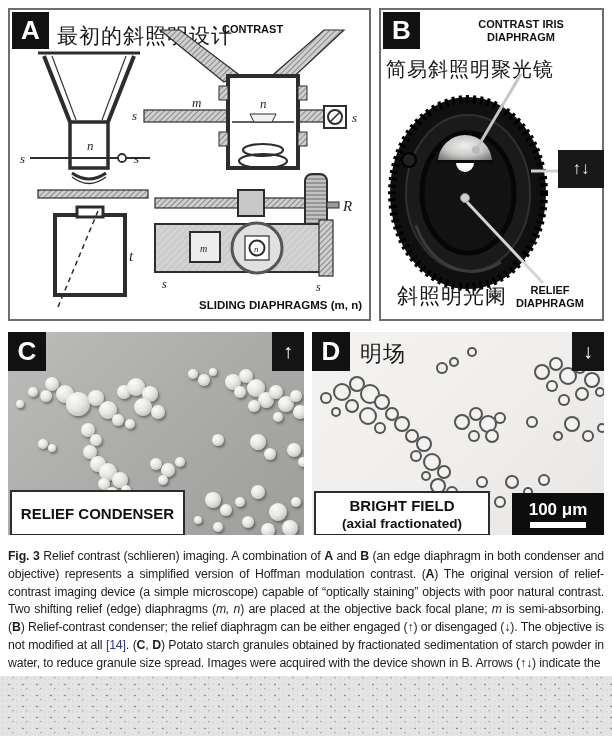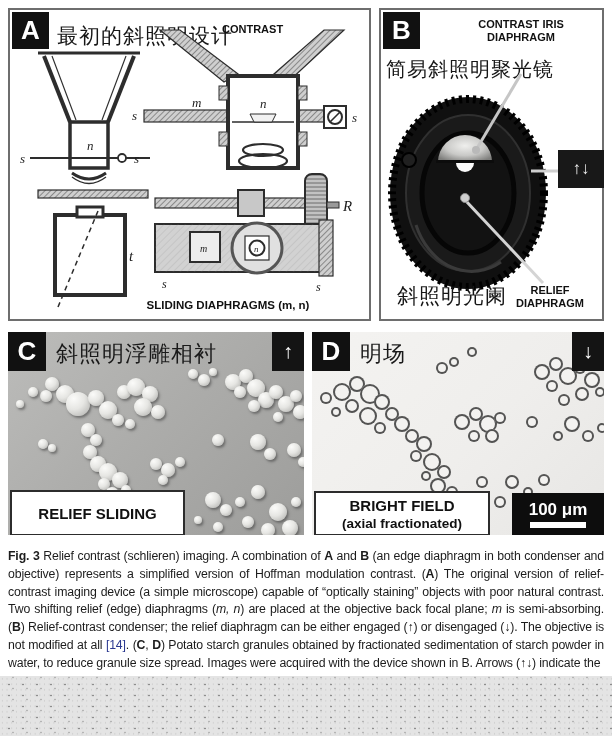--- a/index.html
+++ b/index.html
@@ -9,21 +9,21 @@
   .panel{position:absolute;background:#fff;border:2px solid #6e6e6e;}
   .panel-a{left:8px;top:8px;width:359px;height:309px;}
   .panel-b{left:379px;top:8px;width:221px;height:309px;}
   .plabel{position:absolute;background:#111;color:#fff;font-weight:bold;font-size:26px;
           display:flex;align-items:center;justify-content:center;z-index:5;}
   .plabel-a,.plabel-b{left:2px;top:2px;width:37px;height:37px;}
   .zh{color:#161616;letter-spacing:1px;white-space:nowrap;}
   .title-a{position:absolute;left:47px;top:12px;font-size:21px;}
   .smallbold{position:absolute;font-weight:bold;color:#111;}
   .objective{left:212px;top:13px;font-size:11px;}
-  .sliding{left:108px;top:289px;width:220px;text-align:center;font-size:11.5px;}
+  .sliding{left:132px;top:289px;width:220px;text-align:right;font-size:11.5px;}
   .panel-svg{position:absolute;left:0;top:0;}
   
   .iris-label{position:absolute;right:16px;top:8px;width:130px;text-align:center;
               font-weight:bold;font-size:11px;line-height:12.5px;color:#111;}
   .title-b{position:absolute;left:5px;top:46px;font-size:20px;}
   .relief-zh{position:absolute;left:16px;top:272px;font-size:21px;}
   .relief-label{position:absolute;right:4px;top:274px;width:96px;text-align:center;
                 font-weight:bold;font-size:11px;line-height:12.5px;color:#111;}
   .updown-box{position:absolute;right:-2px;top:140px;width:46px;height:38px;background:#181818;
               color:#f2f2f2;font-size:17px;display:flex;align-items:center;justify-content:center;z-index:6;}
@@ -204,24 +204,23 @@
     <div class="updown-box">↑↓</div>
     <div class="zh relief-zh">斜照明光阑</div>
     <div class="relief-label">
       <div>RELIEF</div>
       <div>DIAPHRAGM</div>
     </div>
   </div>
 
   <div class="photo photo-c" id="photo-c">
     <div class="plabel plabel-c">C</div>
-    <div class="photo-title zh">斜照明浮雕相衬</div>
     <div class="arrow-box arrow-c">↑</div>
     <div class="mode-box mode-c">
-      <div class="mode-line1">RELIEF SLIDING</div>
+      <div class="mode-line1">RELIEF CONDENSER</div>
     </div>
   <div class="gc" style="left: 37px; top: 45px; height: 14px; width: 14px;"></div>
       <div class="gc" style="left: 48px; top: 53px; height: 18px; width: 18px;"></div>
       <div class="gc" style="left: 32px; top: 58px; height: 12px; width: 12px;"></div>
       <div class="gc" style="left: 20px; top: 55px; height: 10px; width: 10px;"></div>
       <div class="gc" style="left: 58px; top: 60px; height: 24px; width: 24px;"></div>
       <div class="gc" style="left: 80px; top: 58px; height: 16px; width: 16px;"></div>
       <div class="gc" style="left: 91px; top: 69px; height: 18px; width: 18px;"></div>
       <div class="gc" style="left: 109px; top: 53px; height: 14px; width: 14px;"></div>
       <div class="gc" style="left: 119px; top: 46px; height: 18px; width: 18px;"></div>

